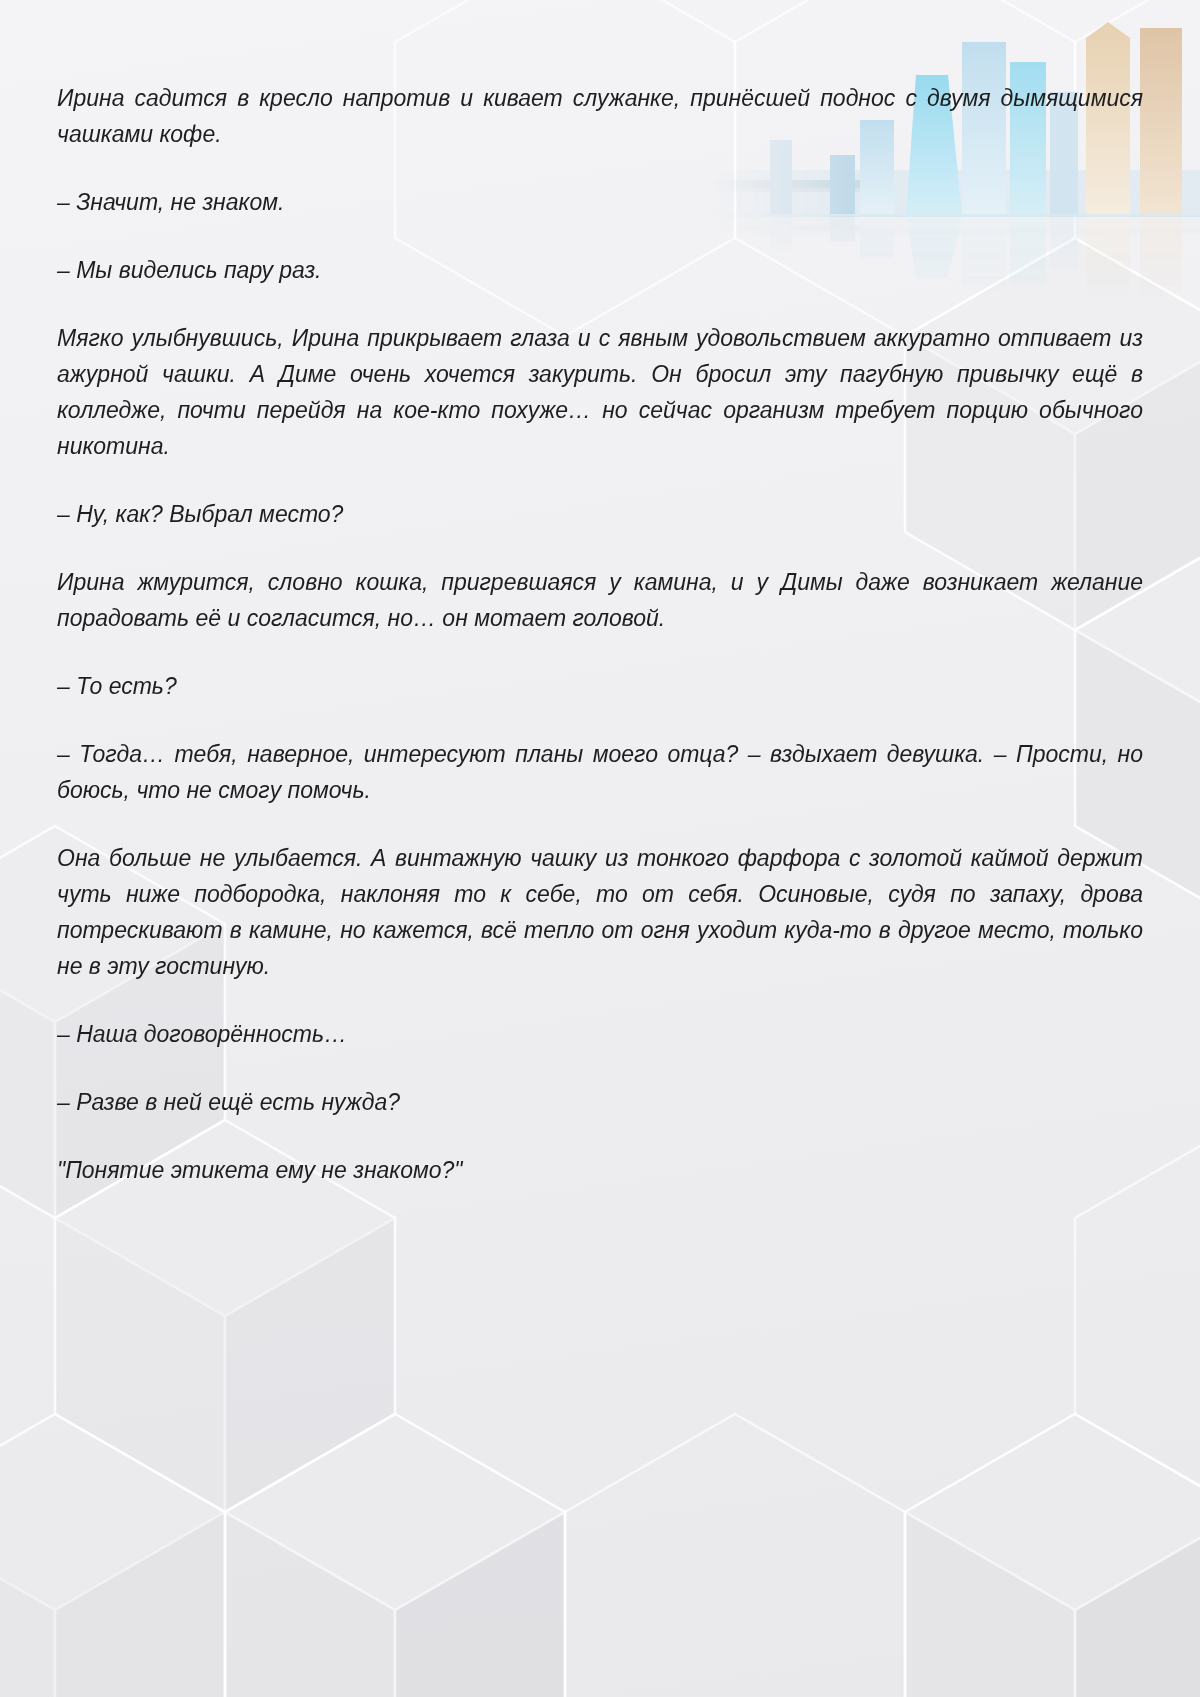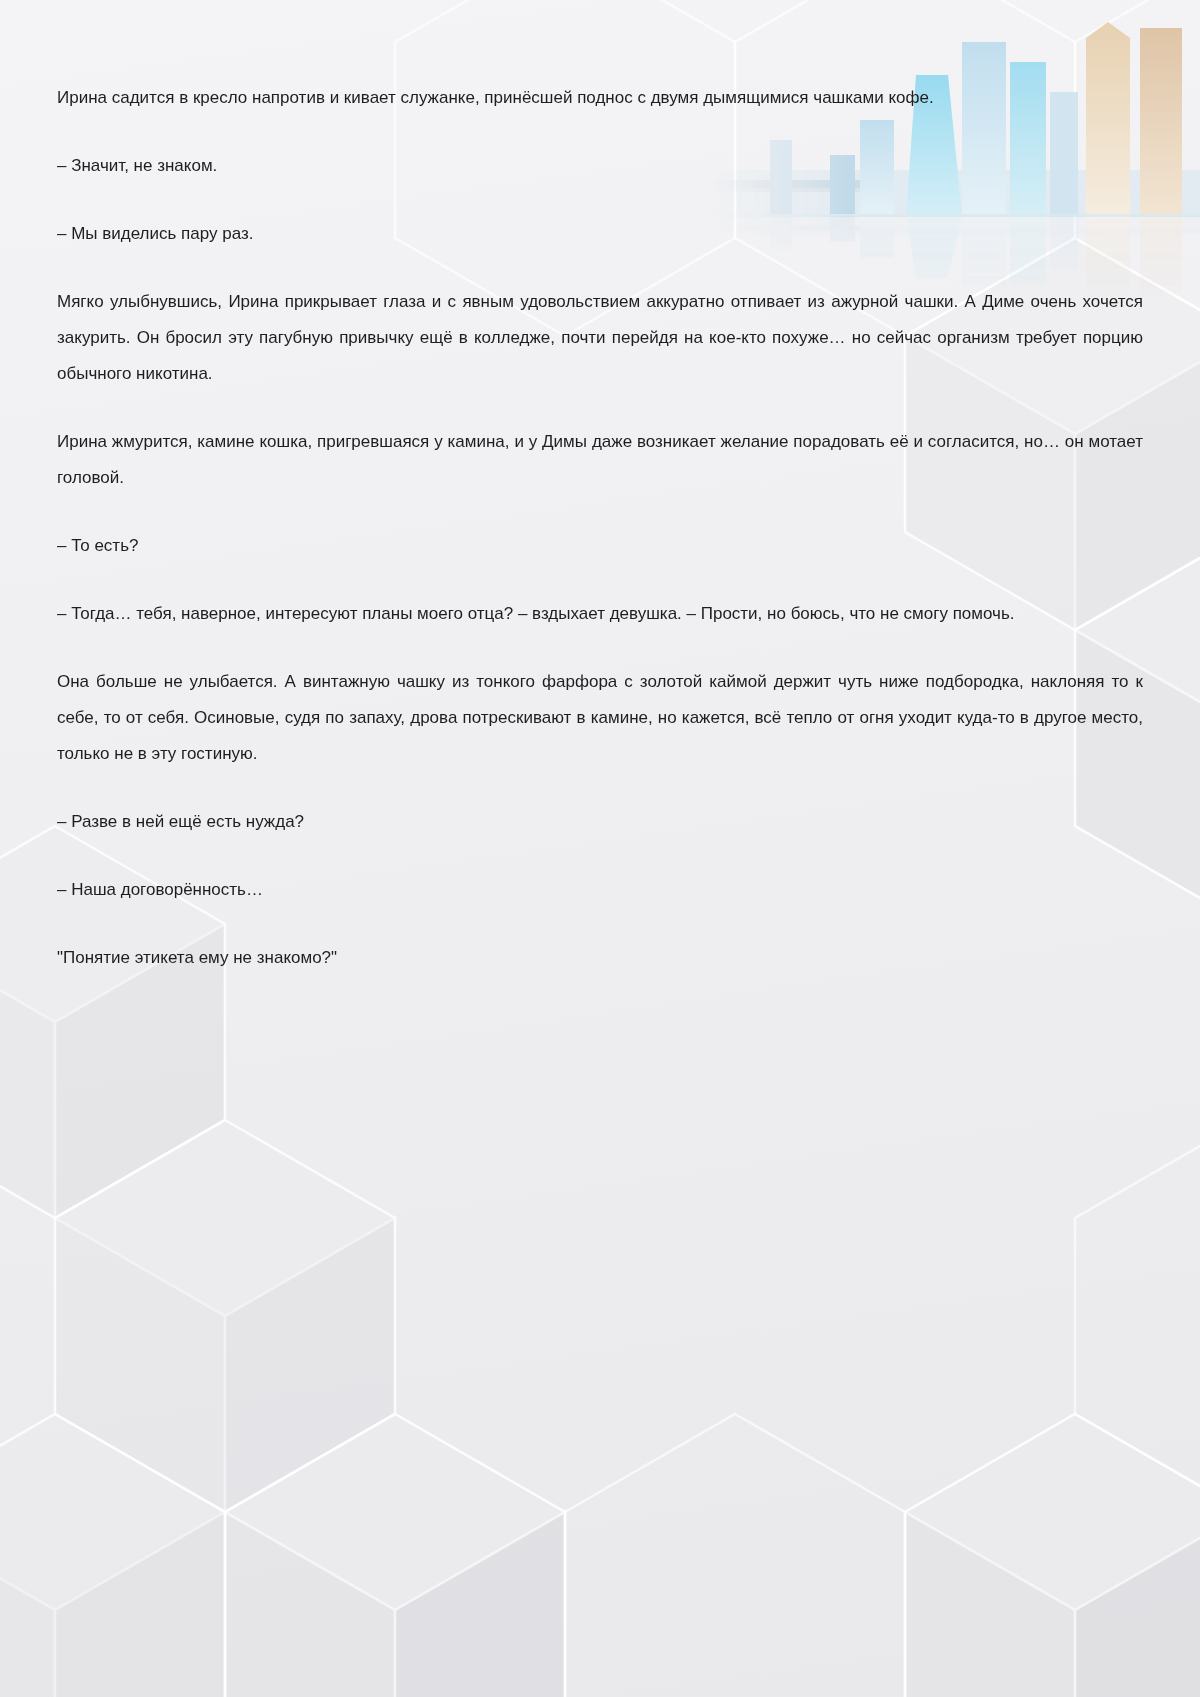--- a/index.html
+++ b/index.html
@@ -6,21 +6,21 @@
   body{
     width:1200px;height:1697px;position:relative;overflow:hidden;
     background:linear-gradient(172deg,#f4f4f6 0%,#efeff1 45%,#e9e9ec 100%);
     font-family:"Liberation Sans","DejaVu Sans",sans-serif;
   }
   .layer{position:absolute;pointer-events:none;}
   #hex-pattern{inset:0;width:1200px;height:1697px;}
   #city{top:0;right:0;width:490px;height:310px;}
   main.story{
     position:absolute;left:57px;right:57px;top:80px;z-index:2;
-    color:#1e1e1e;font-size:17px;line-height:36px;text-align:justify;
+    color:#1e1e1e;font-size:23px;line-height:36px;text-align:justify;font-style:italic;
   }
   main.story p{margin:0 0 32px 0;}
   .hx{fill:none;stroke:#ffffff;stroke-width:2.5;opacity:.65;}
   .cube-top{fill:#ececef;}
   .cube-left{fill:#e2e2e5;}
   .cube-right{fill:#d9d9dd;}
   .cube{stroke:#ffffff;stroke-width:2.5;opacity:.55;}
   .cube.faint{opacity:.35;}
 </style>
 </head>
@@ -114,20 +114,21 @@
       </g>
     </g>
   </g>
 </svg>
 
 <main class="story">
   <p>Ирина садится в кресло напротив и кивает служанке, принёсшей поднос с двумя дымящимися чашками кофе.</p>
   <p>– Значит, не знаком.</p>
   <p>– Мы виделись пару раз.</p>
   <p>Мягко улыбнувшись, Ирина прикрывает глаза и с явным удовольствием аккуратно отпивает из ажурной чашки. А Диме очень хочется закурить. Он бросил эту пагубную привычку ещё в колледже, почти перейдя на кое-кто похуже… но сейчас организм требует порцию обычного никотина.</p>
-  <p>Ирина жмурится, камине кошка, пригревшаяся у камина, и у Димы даже возникает желание порадовать её и согласится, но… он мотает головой.</p>
+  <p>– Ну, как? Выбрал место?</p>
+  <p>Ирина жмурится, словно кошка, пригревшаяся у камина, и у Димы даже возникает желание порадовать её и согласится, но… он мотает головой.</p>
   <p>– То есть?</p>
   <p>– Тогда… тебя, наверное, интересуют планы моего отца? – вздыхает девушка. – Прости, но боюсь, что не смогу помочь.</p>
   <p>Она больше не улыбается. А винтажную чашку из тонкого фарфора с золотой каймой держит чуть ниже подбородка, наклоняя то к себе, то от себя. Осиновые, судя по запаху, дрова потрескивают в камине, но кажется, всё тепло от огня уходит куда-то в другое место, только не в эту гостиную.</p>
+  <p>– Наша договорённость…</p>
   <p>– Разве в ней ещё есть нужда?</p>
-  <p>– Наша договорённость…</p>
   <p>"Понятие этикета ему не знакомо?"</p>
 </main>
 
 </body></html>

